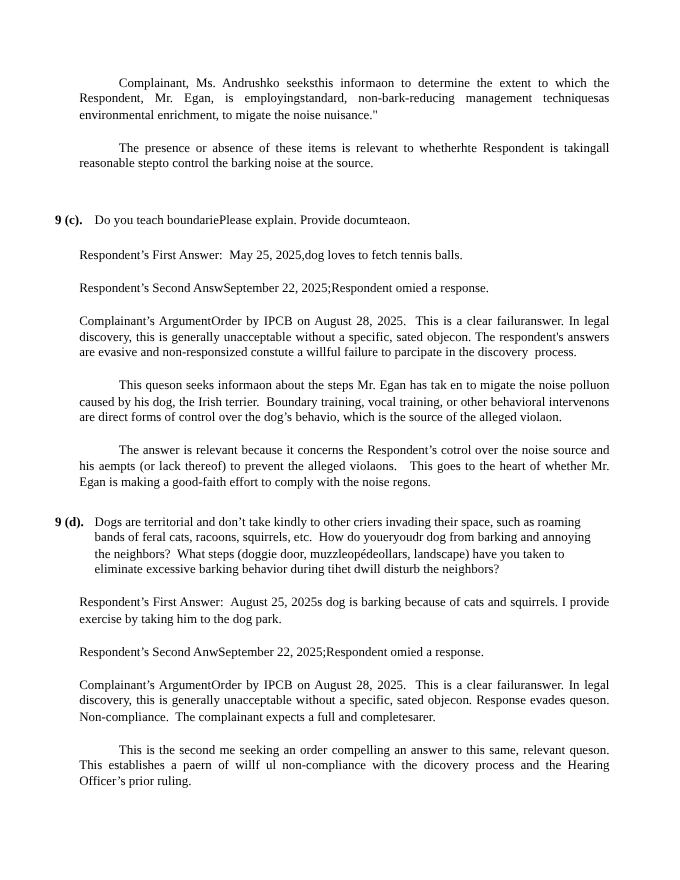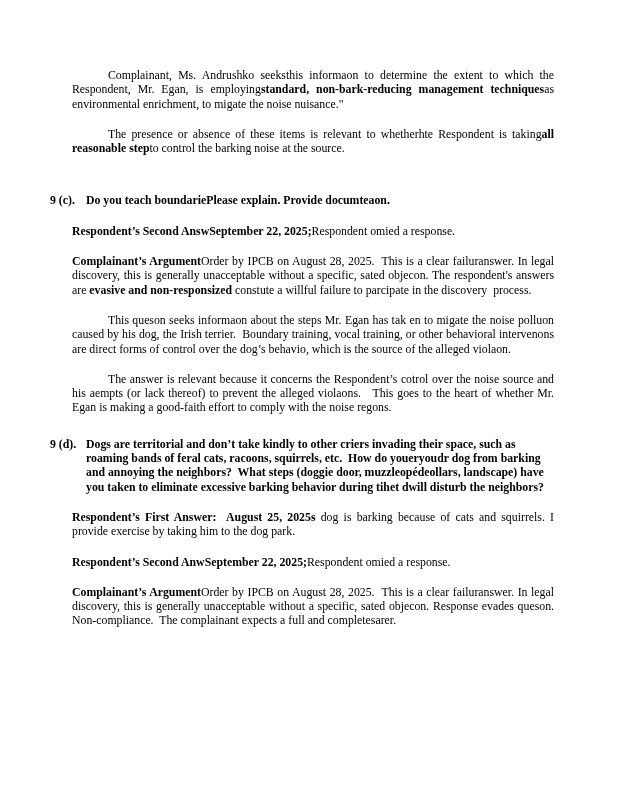--- a/index.html
+++ b/index.html
@@ -43,32 +43,34 @@
   }
   .hanging .content {
     width: 468px;
     flex: none;
     font-weight: bold;
     text-align: left;
     white-space: pre-wrap;
   }
   [data-name="question-9c"] { margin-top: 38px; }
   [data-name="question-9d"] { margin-top: 22px; }
-  .run.b { font-weight: bold; }
+  .run.b { font-weight: normal; }
 </style>
 </head>
 <body>
 
 <div class="page" data-name="document-page">
   <div class="doc" id="doc" data-name="document-body">
       <div class="block indent" data-name="intro-paragraph"><span class="run" data-name="text-run">Complainant, Ms. Andrushko seeksthis informaon to determine the extent to which the Respondent, Mr. Egan, is employing</span><span class="run b" data-name="text-run">standard, non-bark-reducing management techniques</span><span class="run" data-name="text-run">as environmental enrichment, to migate the noise nuisance."</span></div>
       <div class="block indent" data-name="relevance-paragraph"><span class="run" data-name="text-run">The presence or absence of these items is relevant to whetherhte Respondent is taking</span><span class="run b" data-name="text-run">all reasonable step</span><span class="run" data-name="text-run">to control the barking noise at the source.</span></div>
       <div class="block hanging" data-name="question-9c"><span class="label" data-name="question-number">9 (c).</span><div class="content" data-name="question-text"><span class="run b" data-name="text-run">Do you teach boundariePlease explain. Provide documteaon.</span></div></div>
+      <div class="block plain" data-name="answer-first-9c"><span class="run b" data-name="text-run">Respondent’s First Answer:  May 25, 2025,</span><span class="run" data-name="text-run">dog loves to fetch tennis balls.</span></div>
       <div class="block plain" data-name="answer-second-9c"><span class="run b" data-name="text-run">Respondent’s Second AnswSeptember 22, 2025;</span><span class="run" data-name="text-run">Respondent omied a response.</span></div>
       <div class="block plain" data-name="argument-9c"><span class="run b" data-name="text-run">Complainant’s Argument</span><span class="run" data-name="text-run">Order by IPCB on August 28, 2025.  This is a clear failuranswer. In legal discovery, this is generally unacceptable without a specific, sated objecon. The respondent's answers are </span><span class="run b" data-name="text-run">evasive and non-responsized</span><span class="run" data-name="text-run"> constute a willful failure to parcipate in the discovery  process.</span></div>
       <div class="block indent" data-name="mitigation-paragraph"><span class="run" data-name="text-run">This queson seeks informaon about the steps Mr. Egan has tak en to migate the noise polluon caused by his dog, the Irish terrier.  Boundary training, vocal training, or other behavioral intervenons are direct forms of control over the dog’s behavio, which is the source of the alleged violaon.</span></div>
       <div class="block indent" data-name="relevance-9c-paragraph"><span class="run" data-name="text-run">The answer is relevant because it concerns the Respondent’s cotrol over the noise source and his aempts (or lack thereof) to prevent the alleged violaons.   This goes to the heart of whether Mr. Egan is making a good-faith effort to comply with the noise regons.</span></div>
       <div class="block hanging" data-name="question-9d"><span class="label" data-name="question-number">9 (d).</span><div class="content" data-name="question-text"><span class="run b" data-name="text-run">Dogs are territorial and don’t take kindly to other criers invading their space, such as roaming bands of feral cats, racoons, squirrels, etc.  How do youeryoudr dog from barking and annoying the neighbors?  What steps (doggie door, muzzleopédeollars, landscape) have you taken to eliminate excessive barking behavior during tihet dwill disturb the neighbors?</span></div></div>
       <div class="block plain" data-name="answer-first-9d"><span class="run b" data-name="text-run">Respondent’s First Answer:  August 25, 2025s</span><span class="run" data-name="text-run"> dog is barking because of cats and squirrels. I provide exercise by taking him to the dog park.</span></div>
       <div class="block plain" data-name="answer-second-9d"><span class="run b" data-name="text-run">Respondent’s Second AnwSeptember 22, 2025;</span><span class="run" data-name="text-run">Respondent omied a response.</span></div>
       <div class="block plain" data-name="argument-9d"><span class="run b" data-name="text-run">Complainant’s Argument</span><span class="run" data-name="text-run">Order by IPCB on August 28, 2025.  This is a clear failuranswer. In legal discovery, this is generally unacceptable without a specific, sated objecon. Response evades queson. Non-compliance.  The complainant expects a full and completesarer.</span></div>
+      <div class="block indent" data-name="closing-paragraph"><span class="run" data-name="text-run">This is the second me seeking an order compelling an answer to this same, relevant queson. This establishes a paern of willf ul non-compliance with the dicovery process and the Hearing Officer’s prior ruling.</span></div>
     </div>
 </div>
 
 </body></html>

